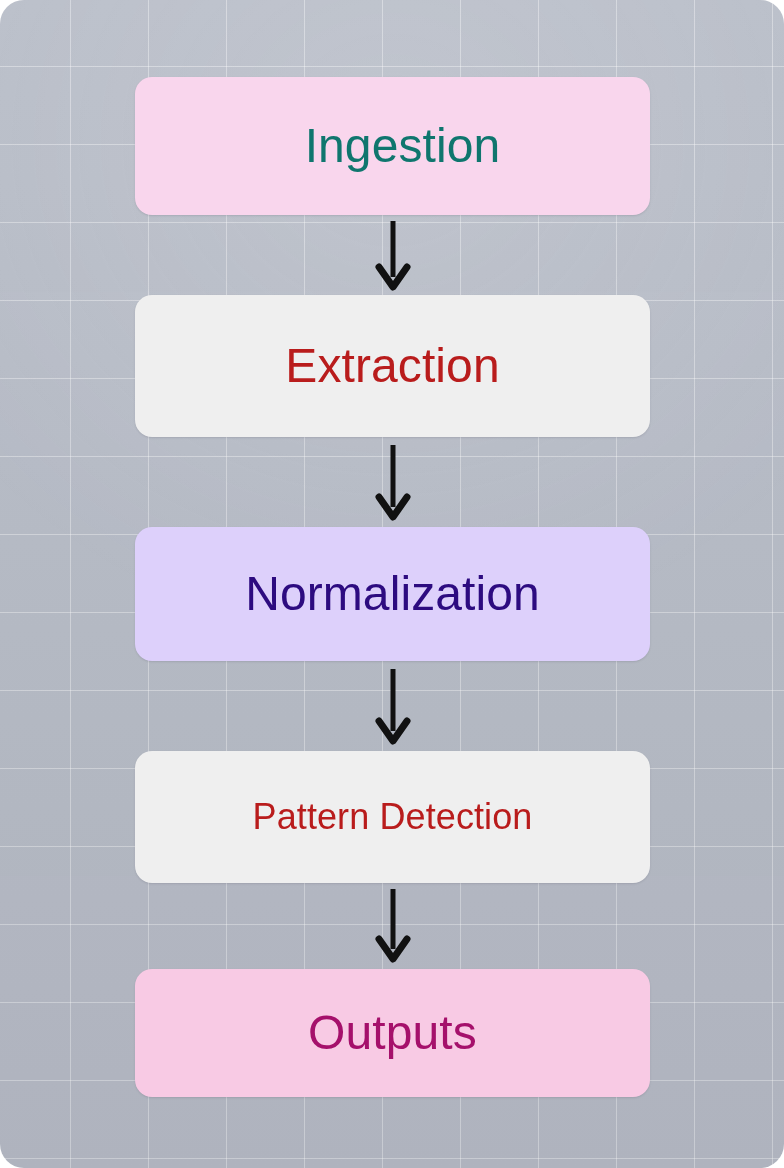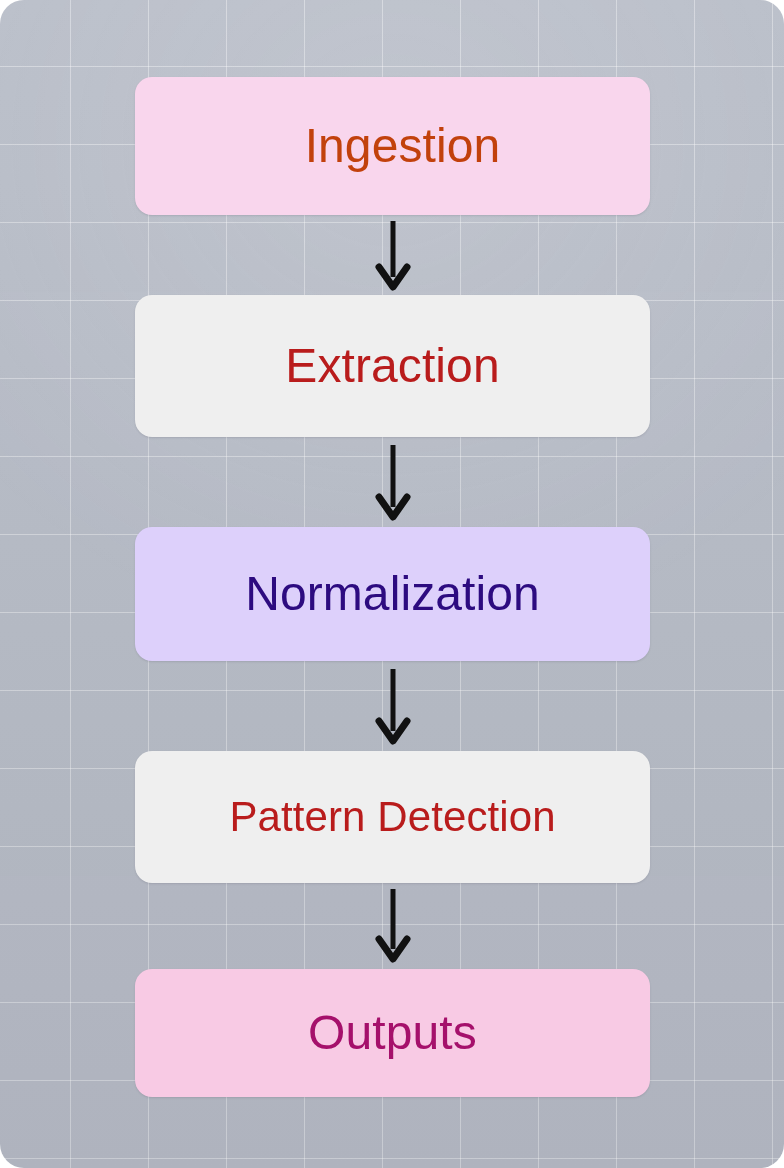--- a/index.html
+++ b/index.html
@@ -66,21 +66,21 @@
 
   .node-label {
     display: block;
     line-height: 1.05;
     white-space: nowrap;
   }
 
   
   .node.accent-pink-light {
     background: #f9d6ed;
-    color: #c2410c;
+    color: #0f766e;
     padding-left: 20px;
   }
   .node.neutral {
     background: #efefef;
     color: #b91c1c;
   }
   .node.accent-lavender {
     background: #ddd0fb;
     color: #2d0b80;
   }
@@ -89,21 +89,21 @@
     color: #a5106b;
   }
 
   .h-138 { height: 138px; }
   .h-142 { height: 142px; }
   .h-134 { height: 134px; }
   .h-132 { height: 132px; }
   .h-128 { height: 128px; }
 
   .fs-48 { font-size: 48px; }
-  .fs-46 { font-size: 42px; }
+  .fs-46 { font-size: 36px; }
 
   
   .connector {
     display: flex;
     align-items: center;
     justify-content: center;
   }
   .connector svg { display: block; }
 </style>
 </head>

